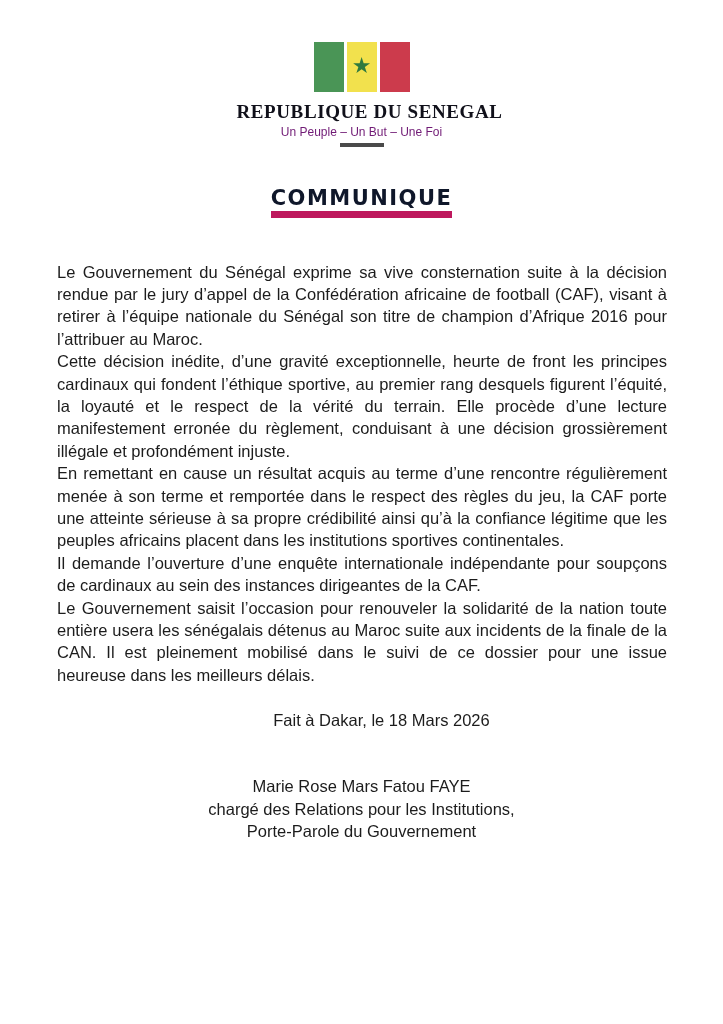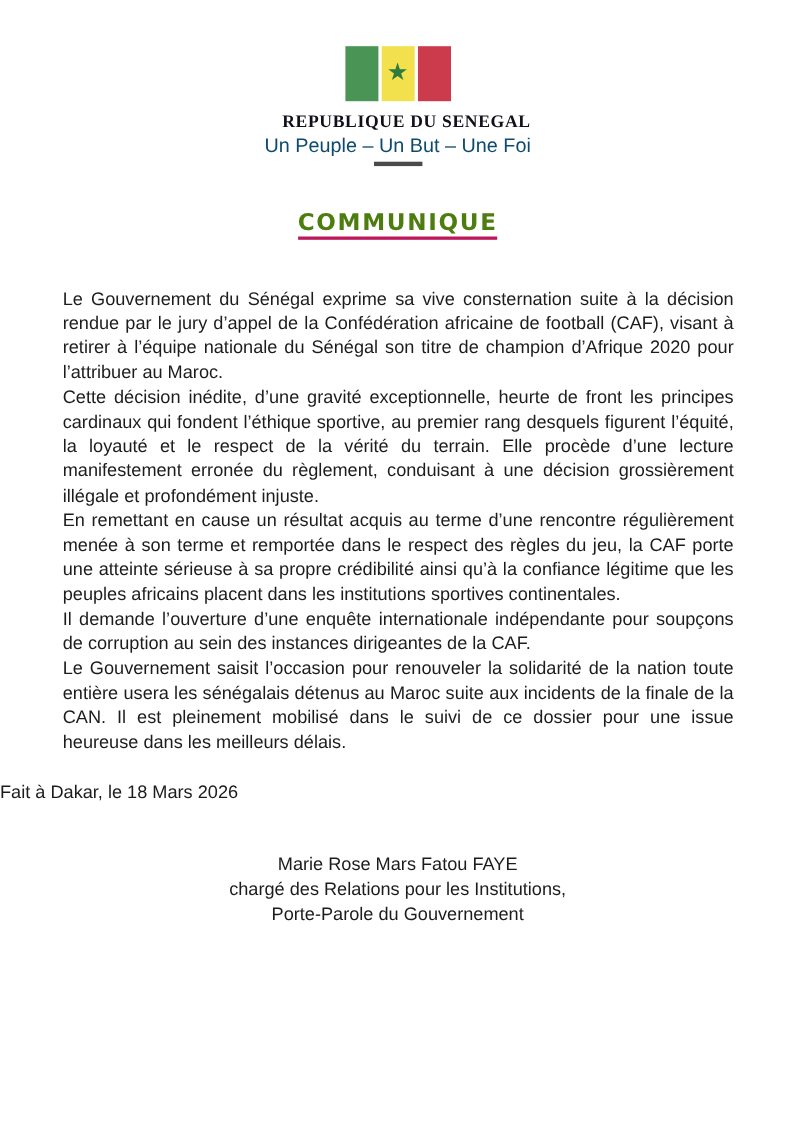--- a/index.html
+++ b/index.html
@@ -36,70 +36,72 @@
   }
   .flag .star {
     font-size: 22px;
     line-height: 1;
     transform: translateY(-1px);
   }
   .republic-name {
     margin-top: 5px;
     font-family: "Liberation Serif", serif;
     font-weight: bold;
-    font-size: 16px;
+    font-size: 19px;
     letter-spacing: 0.6px;
     color: #10101a;
     padding-left: 16px;
   }
   .motto {
     margin-top: 2px;
-    font-size: 18px;
-    color: #0c4a6e;
+    font-size: 12px;
+    color: #701a75;
   }
   .motto-divider {
     width: 44px;
     height: 3.5px;
     background: #4a4a4a;
     margin: 4px auto 0 auto;
   }
 
   
   .title-wrap {
     text-align: center;
     margin-top: 39px;
   }
   .doc-title {
     display: inline-block;
     font-family: "DejaVu Sans", "Liberation Sans", sans-serif;
     font-weight: bold;
     font-size: 21px;
     letter-spacing: 1.5px;
-    color: #4d7c0f;
-    border-bottom: 3px solid #be185d;
+    color: #0f172a;
+    border-bottom: 7px solid #be185d;
     padding-bottom: 1px;
   }
 
   
   .doc-body {
     margin: 43px 56px 0 57px;
     text-align: justify;
     font-size: 16.5px;
     line-height: 22.4px;
     color: #1c1c1c;
   }
   .doc-body p {
     margin: 0;
   }
 
   
   .dateline {
     margin-top: 25px;
+    text-align: center;
     font-size: 16.5px;
     color: #1c1c1c;
+    padding-left: 40px;
   }
   .signature {
     margin-top: 45px;
     text-align: center;
     font-size: 16.5px;
     line-height: 22.4px;
     color: #1c1c1c;
   }
 </style>
 </head>
@@ -118,24 +120,24 @@
     <div class="republic-name">REPUBLIQUE DU SENEGAL</div>
     <div class="motto">Un Peuple – Un But – Une Foi</div>
     <div class="motto-divider"></div>
   </div>
 
   <div class="title-wrap">
     <span class="doc-title">COMMUNIQUE</span>
   </div>
 
   <div class="doc-body">
-    <p>Le Gouvernement du Sénégal exprime sa vive consternation suite à la décision rendue par le jury d’appel de la Confédération africaine de football (CAF), visant à retirer à l’équipe nationale du Sénégal son titre de champion d’Afrique 2020 pour l’attribuer au Maroc.</p>
+    <p>Le Gouvernement du Sénégal exprime sa vive consternation suite à la décision rendue par le jury d’appel de la Confédération africaine de football (CAF), visant à retirer à l’équipe nationale du Sénégal son titre de champion d’Afrique 2016 pour l’attribuer au Maroc.</p>
     <p>Cette décision inédite, d’une gravité exceptionnelle, heurte de front les principes cardinaux qui fondent l’éthique sportive, au premier rang desquels figurent l’équité, la loyauté et le respect de la vérité du terrain. Elle procède d’une lecture manifestement erronée du règlement, conduisant à une décision grossièrement illégale et profondément injuste.</p>
     <p>En remettant en cause un résultat acquis au terme d’une rencontre régulièrement menée à son terme et remportée dans le respect des règles du jeu, la CAF porte une atteinte sérieuse à sa propre crédibilité ainsi qu’à la confiance légitime que les peuples africains placent dans les institutions sportives continentales.</p>
-    <p>Il demande l’ouverture d’une enquête internationale indépendante pour soupçons de corruption au sein des instances dirigeantes de la CAF.</p>
+    <p>Il demande l’ouverture d’une enquête internationale indépendante pour soupçons de cardinaux au sein des instances dirigeantes de la CAF.</p>
     <p>Le Gouvernement saisit l’occasion pour renouveler la solidarité de la nation toute entière usera les sénégalais détenus au Maroc suite aux incidents de la finale de la CAN. Il est pleinement mobilisé dans le suivi de ce dossier pour une issue heureuse dans les meilleurs délais.</p>
   </div>
 
   <div class="dateline">Fait à Dakar, le 18 Mars 2026</div>
 
   <div class="signature">
     <div>Marie Rose Mars Fatou FAYE</div>
     <div>chargé des Relations pour les Institutions,</div>
     <div>Porte-Parole du Gouvernement</div>
   </div>

